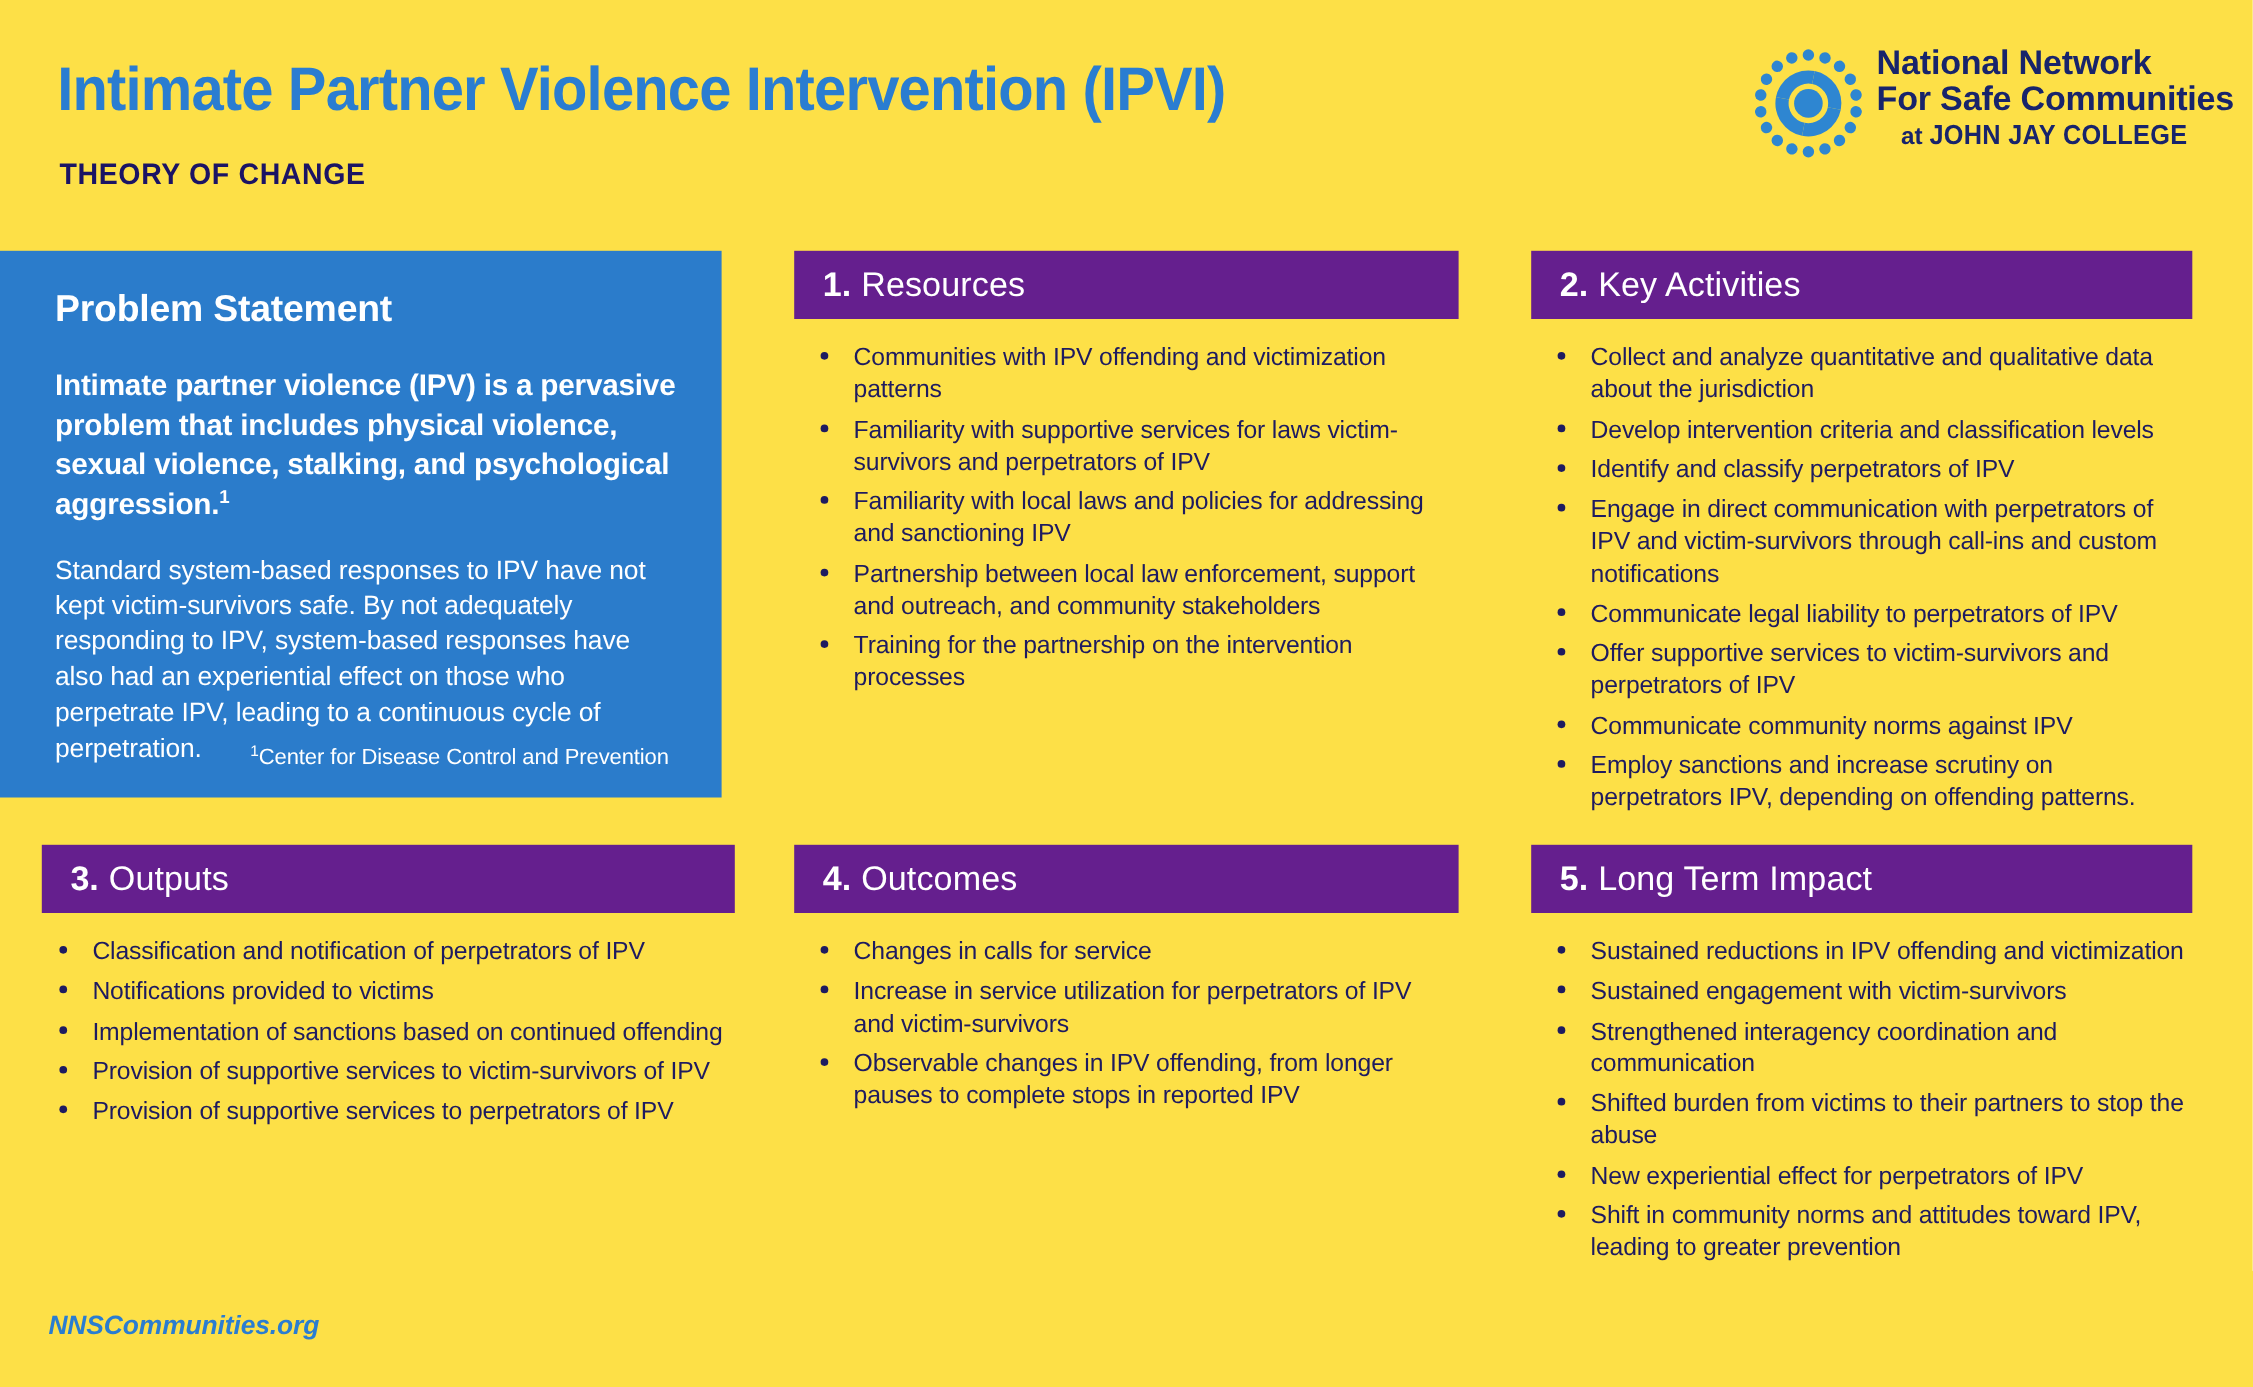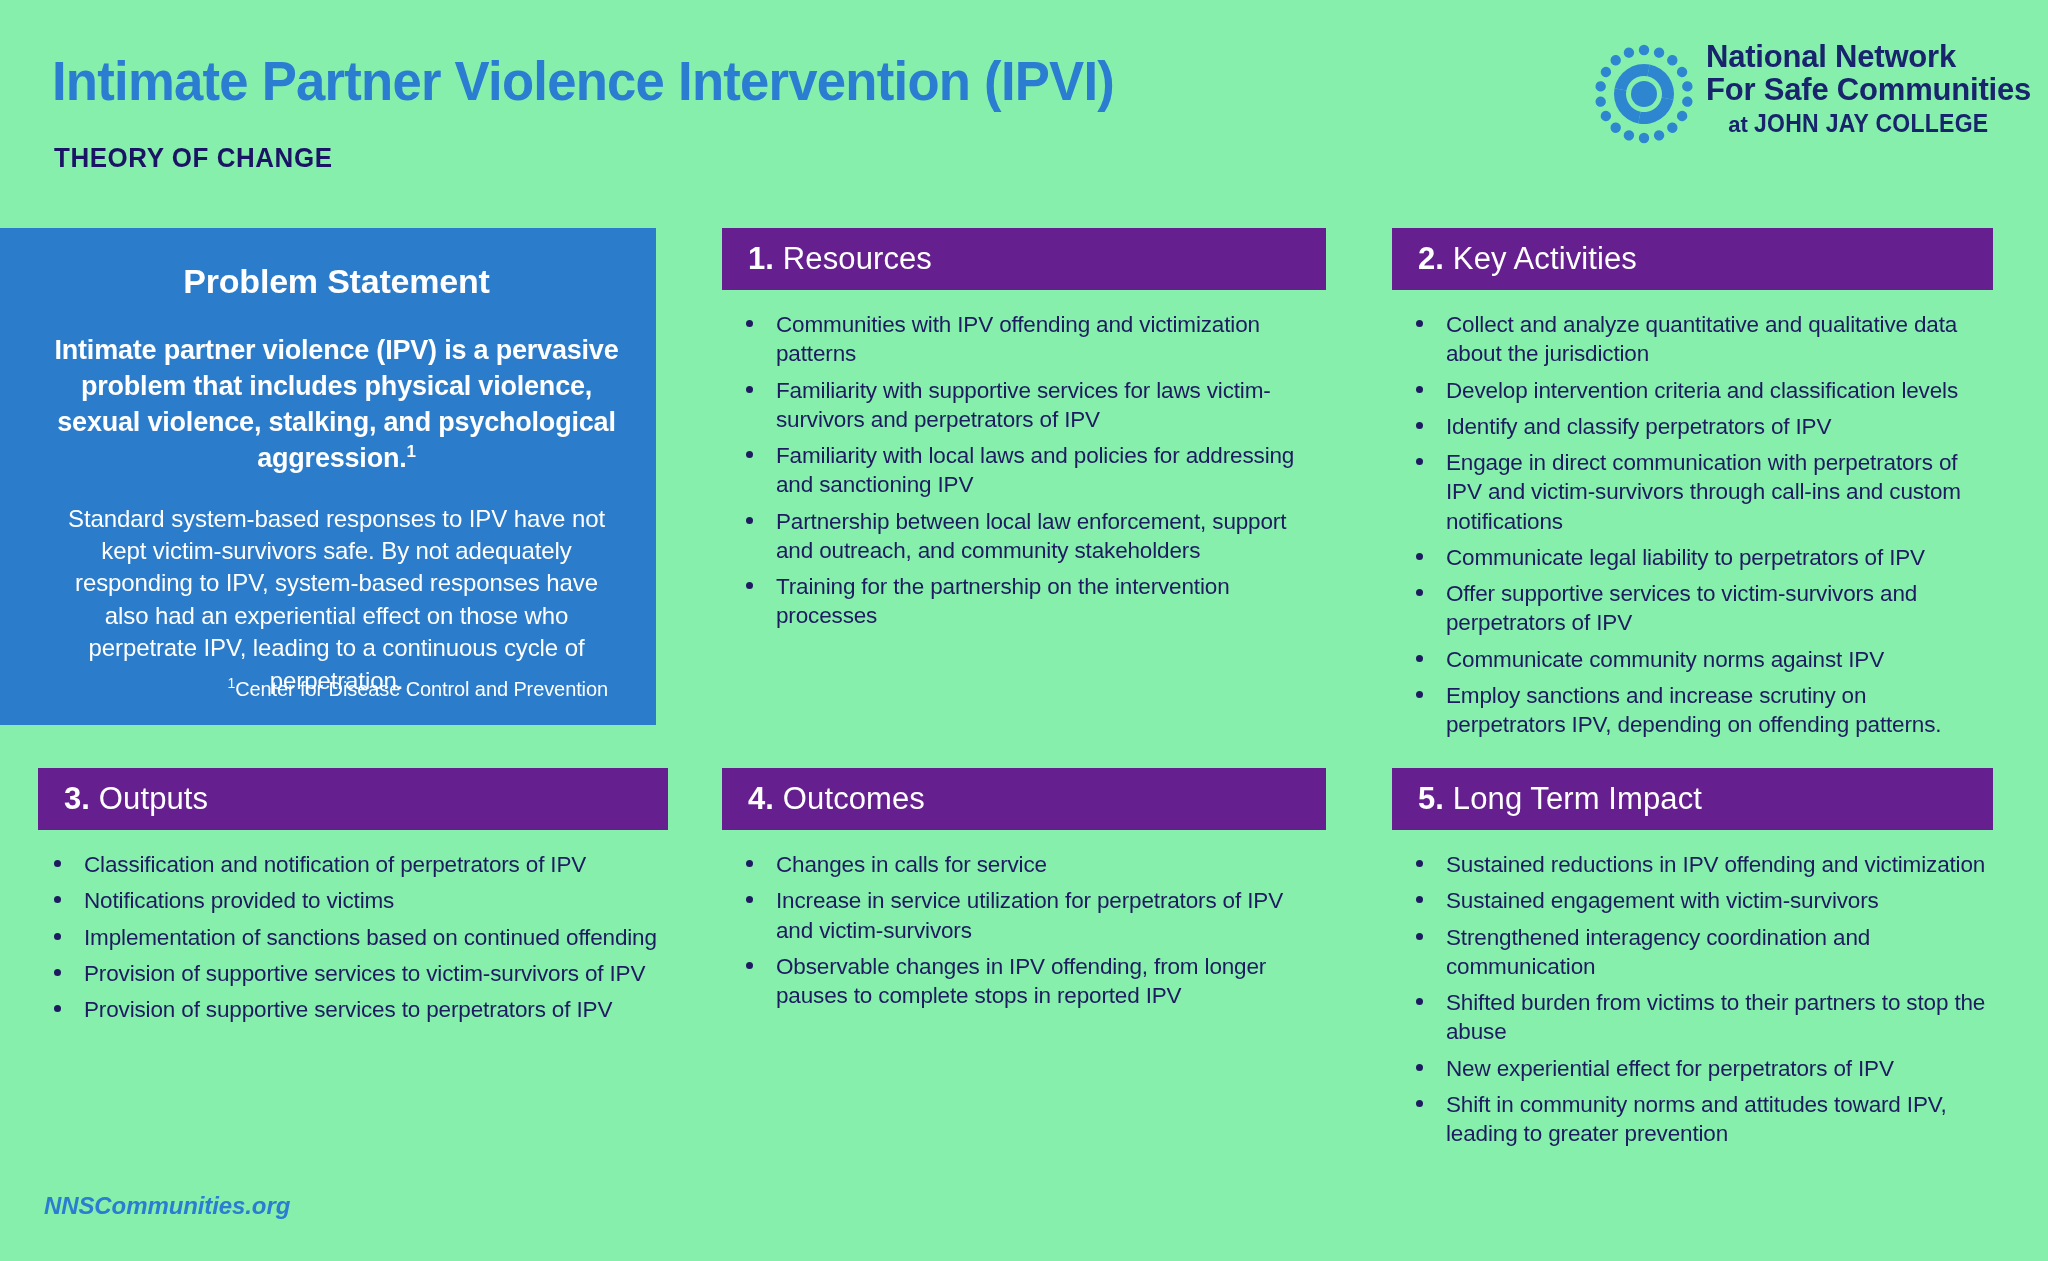--- a/index.html
+++ b/index.html
@@ -2,21 +2,21 @@
 <html><head>
 <meta charset="utf-8">
 <style>
   * { margin:0; padding:0; box-sizing:border-box; }
   html, body {
     width:2048px; height:1261px;
     background:#ffffff;
     font-family:"Liberation Sans", sans-serif;
     overflow:hidden;
   }
-  .page { position:relative; width:2048px; height:1261px; background:#86efac; }
+  .page { position:relative; width:2048px; height:1261px; background:#fde047; }
 
   
   .header { position:absolute; left:0; top:0; width:2048px; height:178px; }
   .title {
     position:absolute; left:52px; top:48px;
     font-size:56px; font-weight:700; letter-spacing:-0.8px;
     color:#2A7DD1; white-space:nowrap;
     font-family:"Liberation Sans", sans-serif;
     transform:scaleX(0.94); transform-origin:left center;
   }
@@ -42,21 +42,20 @@
   
   .col1 { position:absolute; left:0;     width:656px; }
   .col2 { position:absolute; left:722px; width:604px; }
   .col3 { position:absolute; left:1392px;width:601px; }
 
   
   .problem {
     position:absolute; left:0; top:228px; width:656px; height:497px;
     background:#2B7CCB; color:#ffffff;
     padding:34px 33px 0 50px;
-    text-align:center;
   }
   .problem h2 {
     font-size:34px; font-weight:700; letter-spacing:-0.2px; margin-bottom:26px;
   }
   .problem .lead {
     font-size:27px; font-weight:700; line-height:1.33; letter-spacing:-0.2px;
     margin-bottom:26px;
     margin-top:32px;
   }
   .problem .lead sup { font-size:17px; vertical-align:super; }

